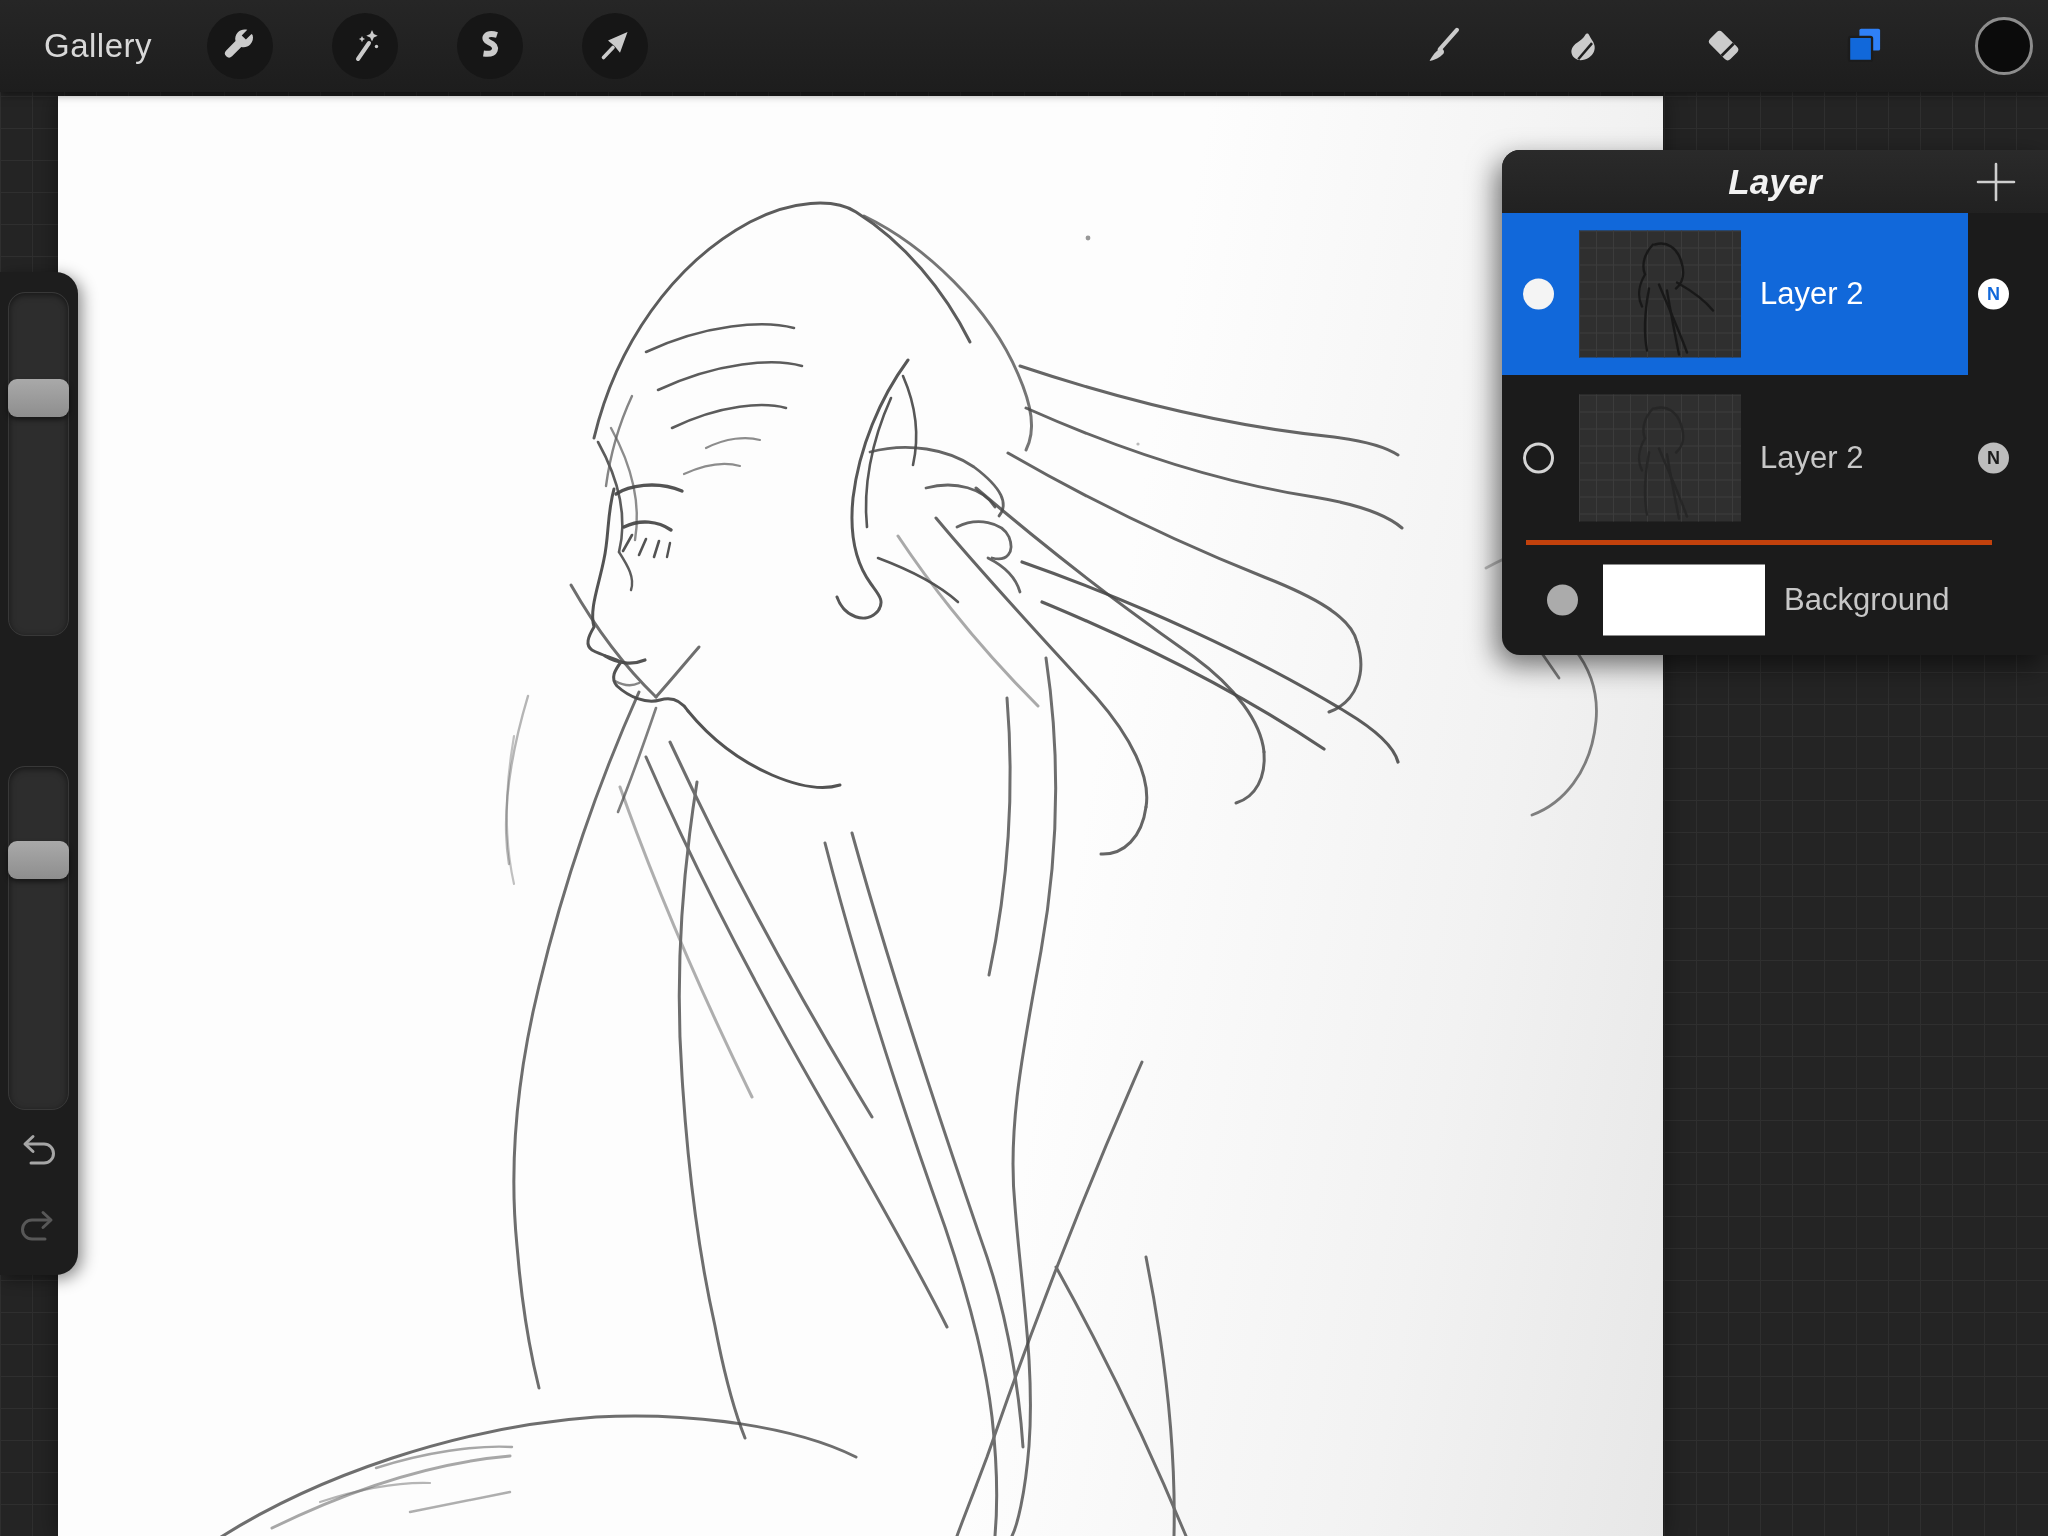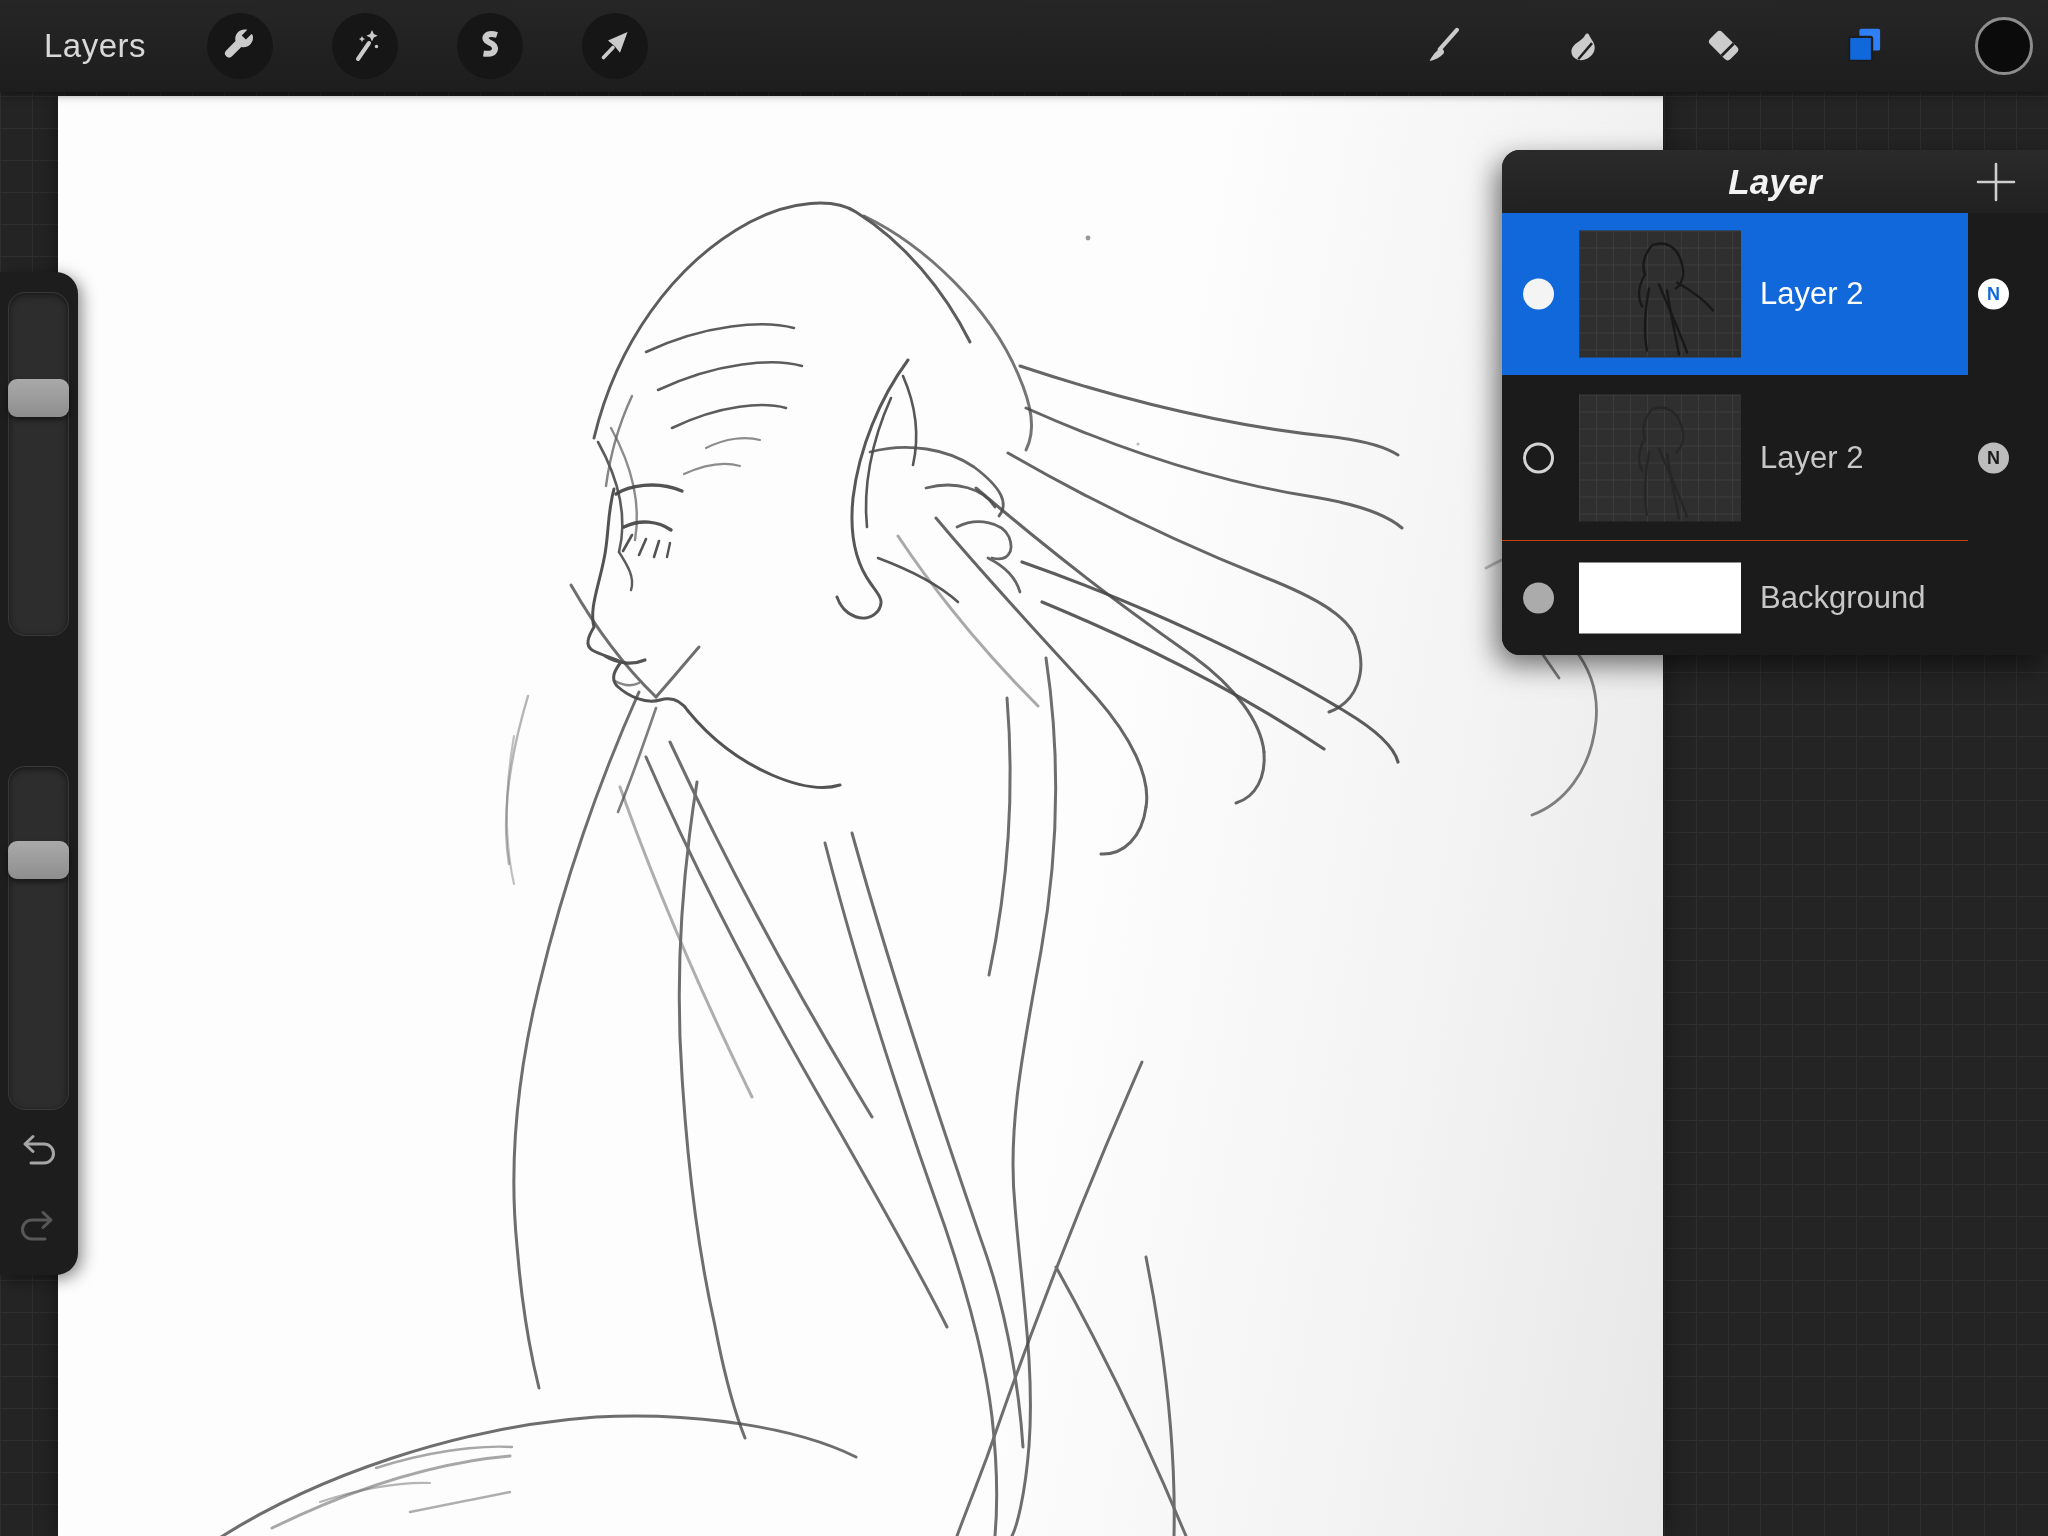--- a/index.html
+++ b/index.html
@@ -56,21 +56,21 @@
                   box-shadow:-6px 10px 28px rgba(0,0,0,.55); z-index:20; }
   .lp-header { position:relative; height:63px; background:linear-gradient(#2a2a2a,#212121); }
   .lp-title { position:absolute; left:0; top:0; width:100%; height:63px;
               display:flex; align-items:center; justify-content:center;
               color:#f2f2f2; font-size:35px; font-weight:700; font-style:italic; }
   .lp-add { position:absolute; right:24px; top:4px; width:56px; height:56px;
             display:flex; align-items:center; justify-content:center; }
   .layer-row { position:relative; width:466px; background:#1b1b1b; }
   .row-0 { height:162px; background:#1168da; }
   .row-1 { height:165px; }
-  .row-2 { height:115px; border-top:1px solid #c2410c; }
+  .row-2 { height:115px; border-top:5px solid #c2410c;margin-left:24px; }
   .vis-circle { position:absolute; left:21px; top:50%; transform:translateY(-50%);
                 width:31px; height:31px; border-radius:50%; }
   .vis-on-white { background:#f4f4f4; }
   .vis-off { border:3px solid #d4d4d4; }
   .vis-on-grey { background:#ababab; }
   .layer-thumb { position:absolute; left:77px; top:50%; transform:translateY(-50%);
                  width:162px; }
   .thumb-grid { height:127px;
                 background-color:#2f2f2f;
                 background-image:
@@ -193,21 +193,21 @@
         <path d="M1428,472 C1458,456 1488,446 1510,443" opacity="0.5"></path>
       </g>
       <g fill="#555555">
         <circle cx="1030" cy="142" r="2.4" opacity="0.6"></circle>
         <circle cx="1080" cy="348" r="1.6" opacity="0.4"></circle>
       </g>
     </svg>
   </div>
 
   <div class="topbar">
-    <div class="gallery-btn">Layers</div>
+    <div class="gallery-btn">Gallery</div>
 
     <div class="tool-circle" style="left:207px;">
       <svg width="40" height="40" viewBox="0 0 40 40">
         <path d="M32.6 9.1c1 3.2.2 6.9-2.4 9.4-2.4 2.4-5.8 3.2-8.9 2.4L12 30.2a4.1 4.1 0 0 1-5.8-5.8l9.3-9.3c-.8-3.1 0-6.5 2.4-8.9 2.5-2.6 6.2-3.4 9.4-2.4l-5.6 5.6 4.2 4.2 5.6-5.6z" fill="#cbcbcb"></path>
       </svg>
     </div>
     <div class="tool-circle" style="left:332px;">
       <svg width="40" height="40" viewBox="0 0 40 40">
         <path d="M13 33 L24 17" stroke="#cbcbcb" stroke-width="4" stroke-linecap="round" fill="none"></path>
         <path d="M27 4 l1.8 3.9 3.9 1.8 -3.9 1.8 -1.8 3.9 -1.8 -3.9 -3.9 -1.8 3.9 -1.8z" fill="#cbcbcb"></path>

